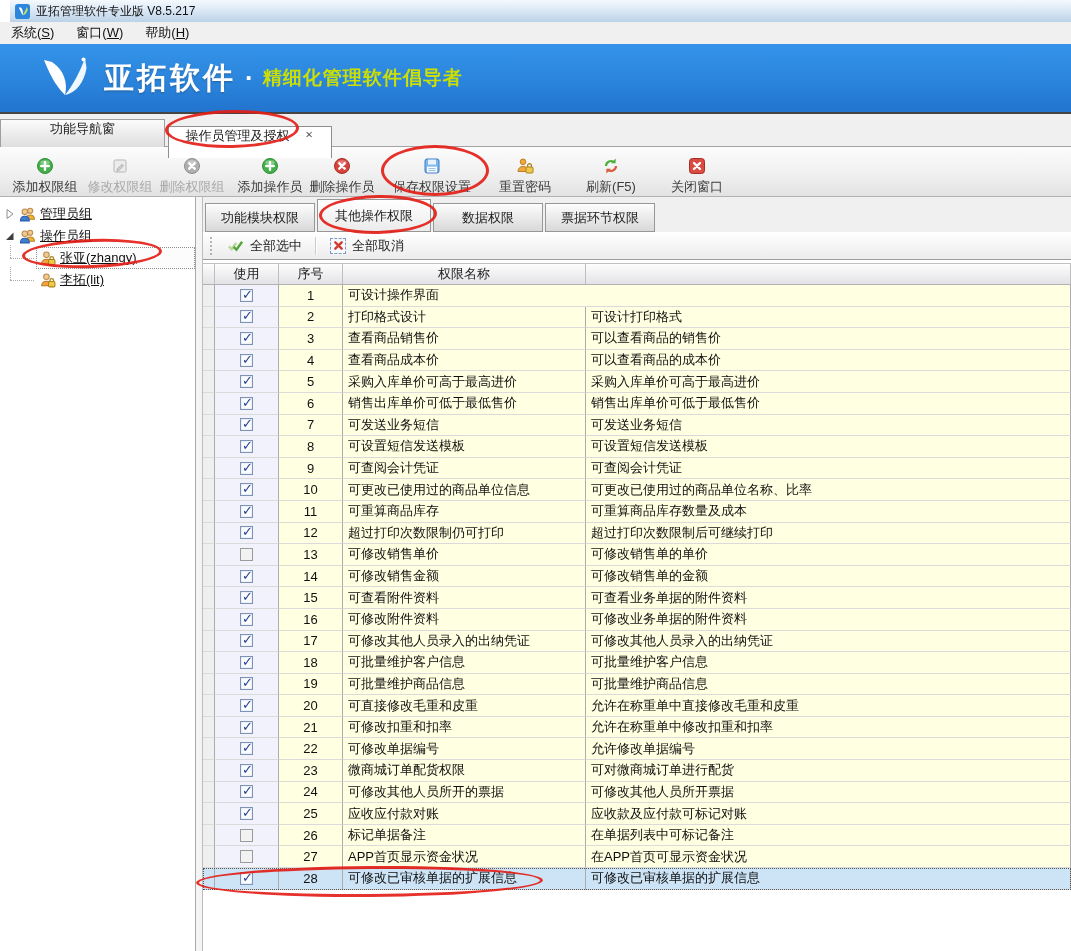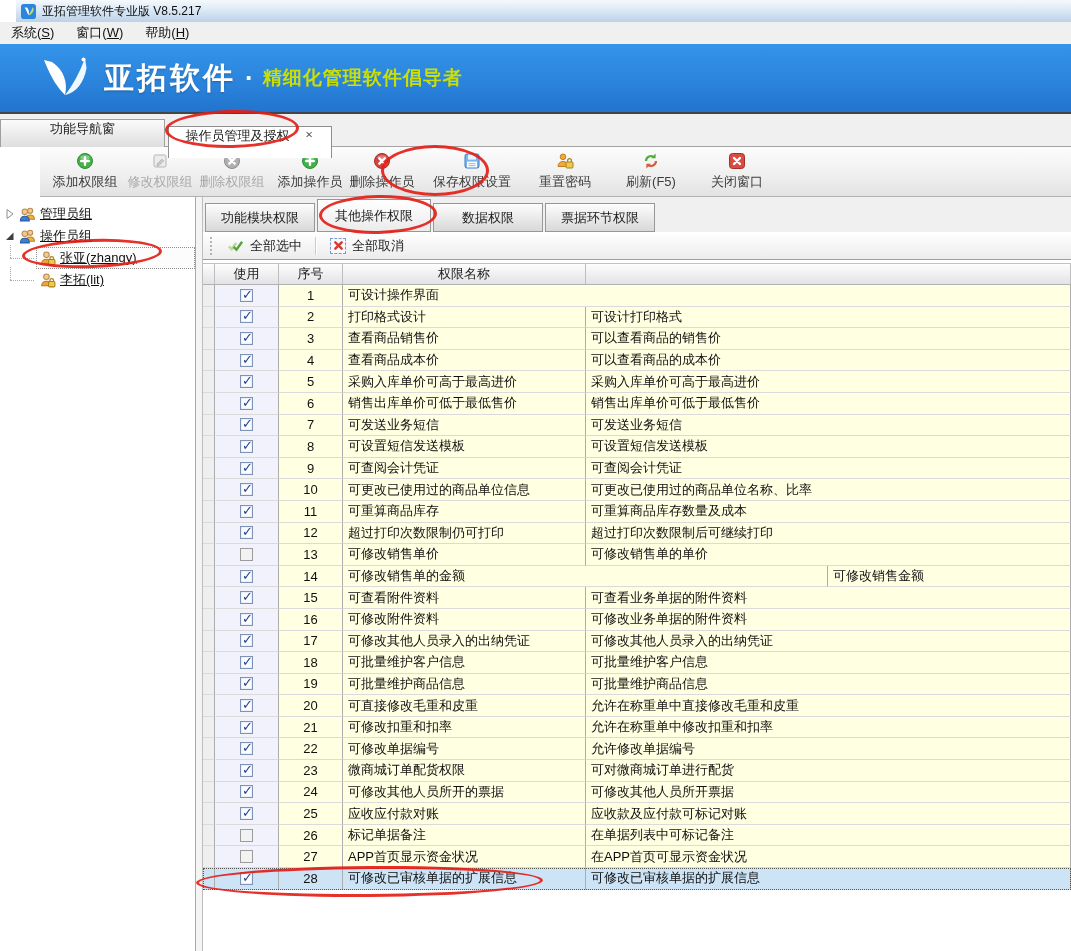--- a/index.html
+++ b/index.html
@@ -1,21 +1,21 @@
 <!DOCTYPE html>
 <html><head>
 <meta charset="utf-8">
 <style>
   * { margin:0; padding:0; box-sizing:border-box; }
   html,body { background:#fff; }
   body { font-family:"Liberation Sans","DejaVu Sans",sans-serif; }
   #app { position:relative; width:1071px; height:951px; background:#fff; overflow:hidden; }
 
   
-  .titlebar { position:absolute; top:0; left:16px; right:0; height:22px;
+  .titlebar { position:absolute; top:0; left:10px; right:0; height:22px;
     background:linear-gradient(180deg,#f4f9fd 0%,#dcE9f6 45%,#bcd2e8 100%);
     display:flex; align-items:center; padding-left:5px; font-size:12px; color:#111; gap:6px; }
   .titleicon { width:15px; height:15px; display:inline-flex; }
 
   
   .menubar { position:absolute; top:22px; left:0; right:0; height:22px; background:#f0f0f0;
     display:flex; align-items:center; font-size:13px; color:#111; }
   .menuitem { padding:2px 11px; cursor:default; }
   .menuitem u { text-decoration:underline; }
 
@@ -35,21 +35,21 @@
     font-size:13px; color:#222; cursor:default;font-family:Liberation Mono, monospace; }
   .doctab.inactive { left:0; top:5px; width:165px; height:28px;
     background:linear-gradient(180deg,#fbfbfb,#dedede); border:1px solid #9f9f9f; border-bottom:none; }
   .doctab.active { left:168px; top:2px; width:164px; height:32px; background:#fff;
     border:1px solid #8e8e8e; border-bottom:none; z-index:2; gap:14px;margin-top:10px; }
   .tabclose { font-size:12px; color:#555; padding:0 2px; }
 
   
   .toolbar { position:absolute; top:147px; left:0; right:0; height:50px;
     background:linear-gradient(180deg,#fcfcfc 0%,#efefef 60%,#e2e2e2 100%);
-    border-bottom:1px solid #b2b2b2; display:flex; align-items:center; padding-left:6px;margin-left:40px; }
+    border-bottom:1px solid #b2b2b2; display:flex; align-items:flex-end; padding-left:6px; }
   .tbtn { display:flex; flex-direction:column; align-items:center; justify-content:center;
     gap:3px; font-size:13px; color:#3b3b3b; cursor:default; }
   .tbtn svg { width:18px; height:18px; }
   .tbtn.disabled { color:#a9a9a9; }
   .tsep { width:0; border-left:1px solid #c6c6c6; border-right:1px solid #fdfdfd; margin:5px 2px; }
   .bw78{width:78px;} .bw72{width:72px;} .bw96{width:96px;} .bw82{width:82px;}
 
   
   .content { position:absolute; top:197px; left:0; right:0; bottom:0; display:flex; }
 
@@ -467,22 +467,22 @@
     <div class="gc c-name cell-name">可修改销售单价</div>
     <div class="gc c-desc cell-desc">可修改销售单的单价</div>
   </div>
 
   <div class="grow">
     <div class="gc c-ind"></div>
     <div class="gc c-use">
                 <span class="cb checked"></span>
               </div>
     <div class="gc c-no cell-no">14</div>
+    <div class="gc c-name cell-name">可修改销售金额</div>
     <div class="gc c-desc cell-desc">可修改销售单的金额</div>
-    <div class="gc c-name cell-name">可修改销售金额</div>
   </div>
 
   <div class="grow">
     <div class="gc c-ind"></div>
     <div class="gc c-use">
                 <span class="cb checked"></span>
               </div>
     <div class="gc c-no cell-no">15</div>
     <div class="gc c-name cell-name">可查看附件资料</div>
     <div class="gc c-desc cell-desc">可查看业务单据的附件资料</div>

